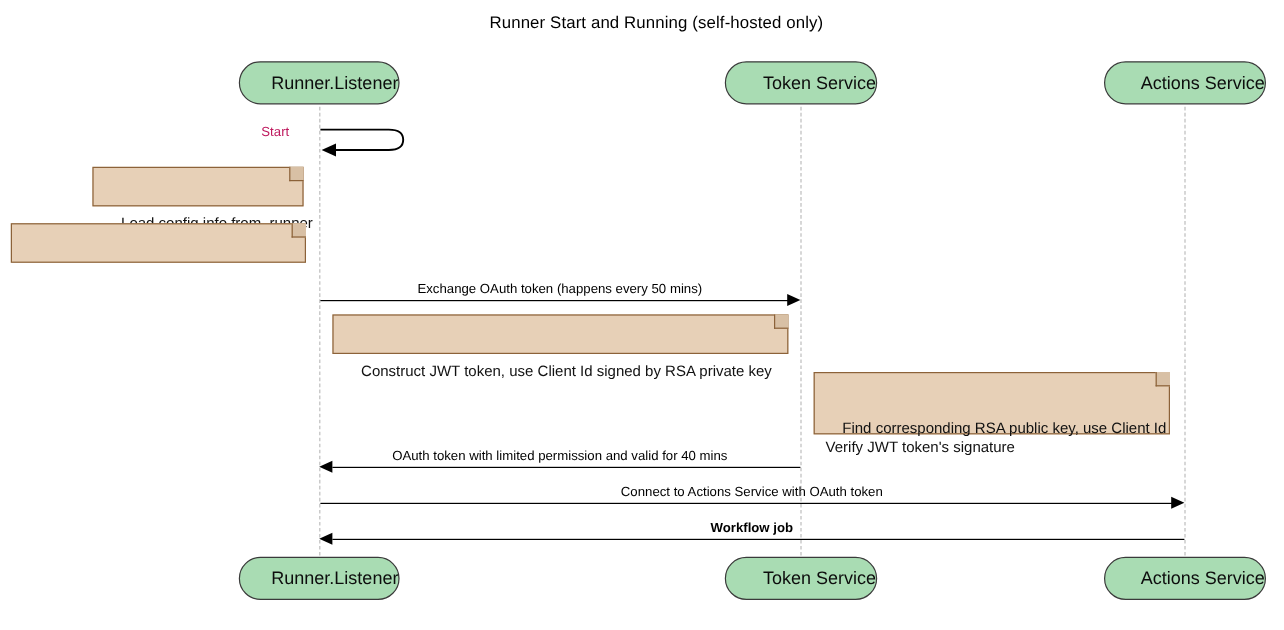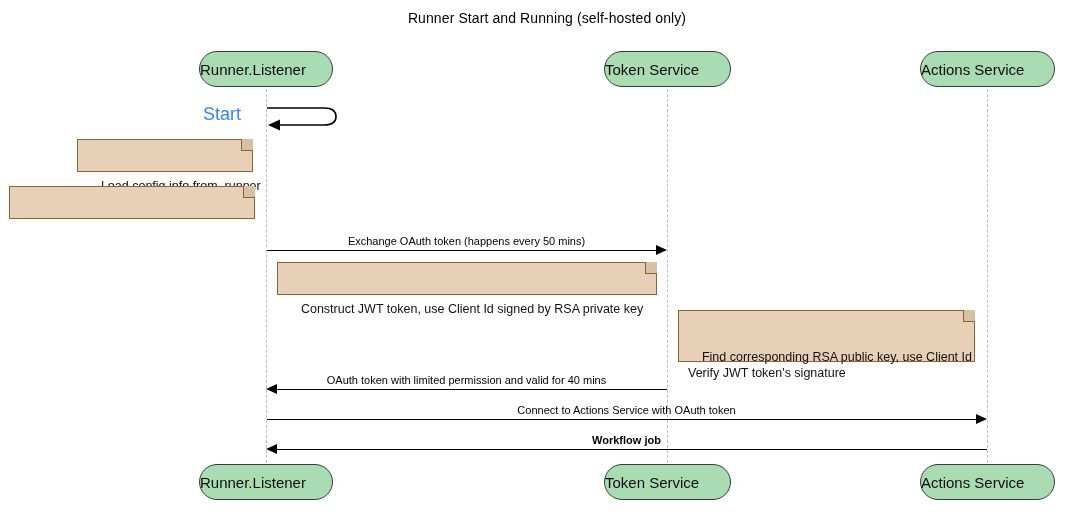--- a/index.html
+++ b/index.html
@@ -44,21 +44,21 @@
 
   
   .participant {
     position: absolute;
     height: 36px;
     background: #a9dcb3;
     border: 1px solid #3a3a3a;
     border-radius: 18px;
     display: flex;
     align-items: center;
-    justify-content: flex-start;
+    justify-content: flex-end;
     font-size: 15px;
     color: #0d0d0d;
     box-sizing: border-box;
     white-space: nowrap;
   }
 
   
   .note {
     position: absolute;
     background: #e7d0b7;
@@ -110,22 +110,22 @@
     border-right: 11px solid #000000;
   }
 
   
   .self-loop {
     position: absolute;
   }
   .self-loop svg { display: block; }
   .self-label {
     position: absolute;
-    font-size: 18px;
-    color: #3b82f6;
+    font-size: 11px;
+    color: #be185d;
     white-space: nowrap;
     text-align: right;
   }
 </style>
 </head>
 <body>
 
 <div id="canvas">
 
   <div class="diagram-title">Runner Start and Running (self-hosted only)</div>

